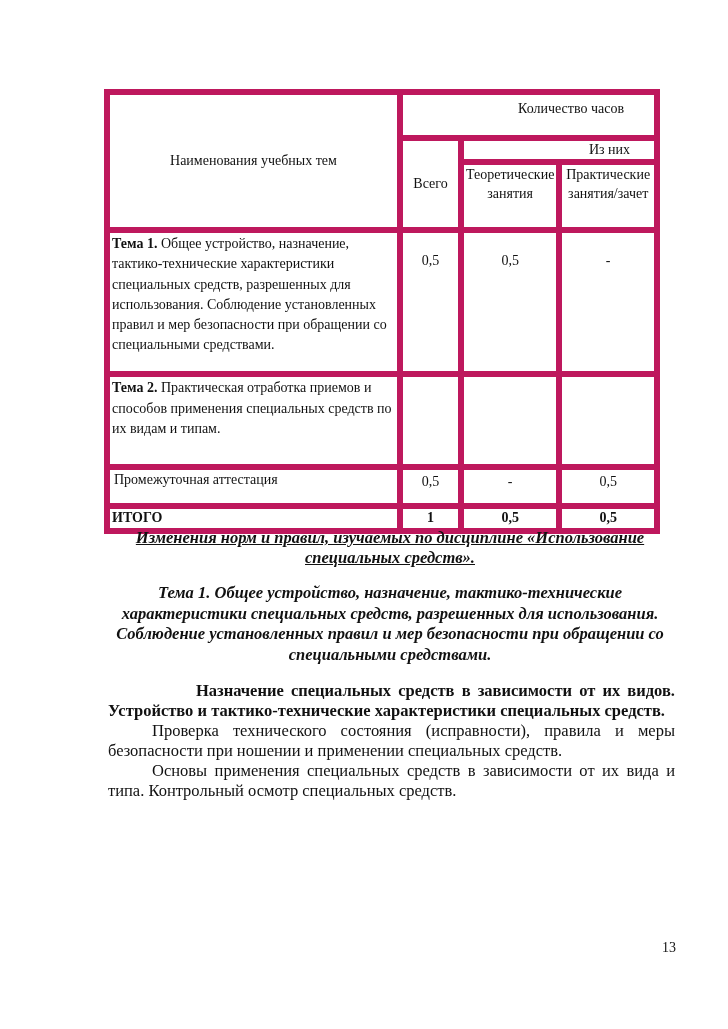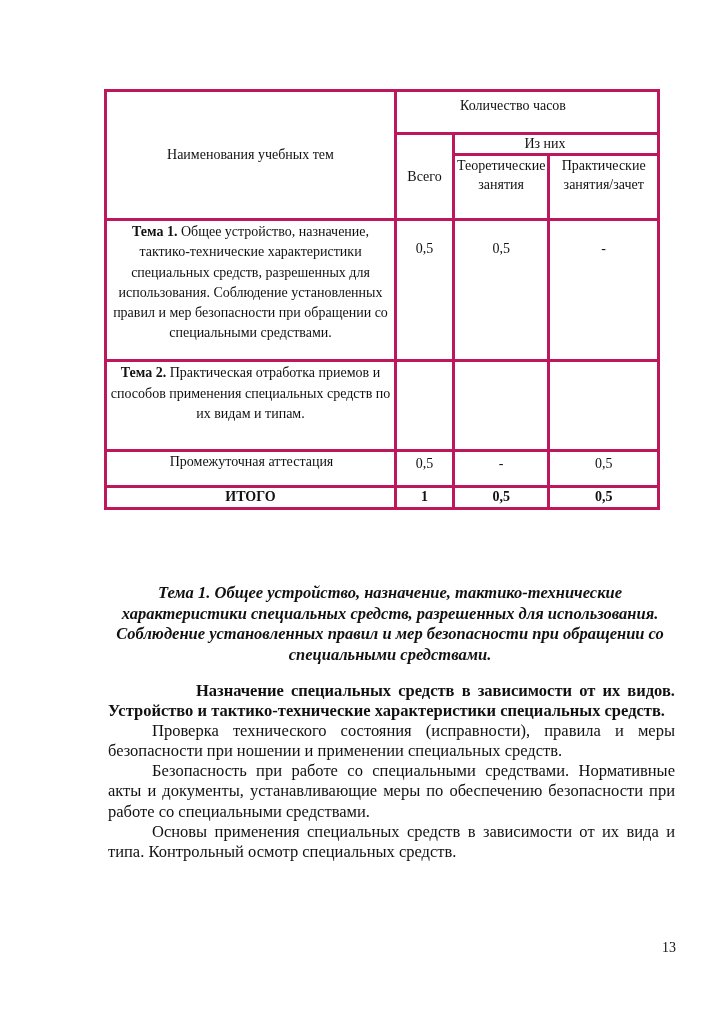--- a/index.html
+++ b/index.html
@@ -2,21 +2,21 @@
 <html><head>
 <meta charset="utf-8">
 <style>
   html, body { margin: 0; padding: 0; background: #ffffff; }
   body { width: 728px; height: 1029px; position: relative; overflow: hidden;
          font-family: "Liberation Serif", "DejaVu Serif", serif; color: #111; }
   .page { position: absolute; left: 0; top: 0; width: 728px; height: 1029px; }
 
   table.hours { position: absolute; left: 104px; top: 89px; width: 556px;
     border-collapse: collapse; font-size: 14px; line-height: 20px; }
-  table.hours td { border: 3px solid #be185d; padding: 0 2px; vertical-align: top; text-align: center; }
+  table.hours td { border: 6px solid #be185d; padding: 0 2px; vertical-align: top; }
   table.hours { border-top: 2px solid #8a8a8a; border-right: 2px solid #8a8a8a; border-left: 2px solid #222;}
   .c-name { width: 283px; margin-top: 10px; }
   .c-total { width: 51px; }
   .c-theory { width: 65px; }
   .c-practice { width: auto; }
   .center { text-align: center; }
   .hdr-name { text-align: center; vertical-align: middle !important; padding-top: 0; }
   .hdr-kol { text-align: right; padding-right: 30px !important; height: 36px; vertical-align: top; padding-top: 4px !important; }
   .hdr-izn { text-align: right; padding-right: 24px !important; height: 18px; line-height: 18px; }
   .hdr-total { text-align: center; vertical-align: middle !important; }
@@ -97,24 +97,24 @@
 
     <tr class="row-total">
       <td><span>ИТОГО</span></td>
       <td class="center">1</td>
       <td class="center">0,5</td>
       <td class="center">0,5</td>
     </tr>
   </tbody>
     </table>
 
+  <div class="heading-main">Изменения норм и правил, изучаемых по дисциплине «Использование специальных средств».</div>
 
   <div class="heading-topic">Тема 1. Общее устройство, назначение, тактико-технические характеристики специальных средств, разрешенных для использования. Соблюдение установленных правил и мер безопасности при обращении со специальными средствами.</div>
 
   <div class="body-text">
     <p class="first">Назначение специальных средств в зависимости от их видов. Устройство и тактико-технические характеристики специальных средств.</p>
     <p>Проверка технического состояния (исправности), правила и меры безопасности при ношении и применении специальных средств.</p>
-    <p>Безопасность при работе со специальными средствами. Нормативные акты и документы, устанавливающие меры по обеспечению безопасности при работе со специальными средствами.</p>
     <p>Основы применения специальных средств в зависимости от их вида и типа. Контрольный осмотр специальных средств.</p>
   </div>
 
   <div class="page-number">13</div>
 </div>
 
 </body></html>

